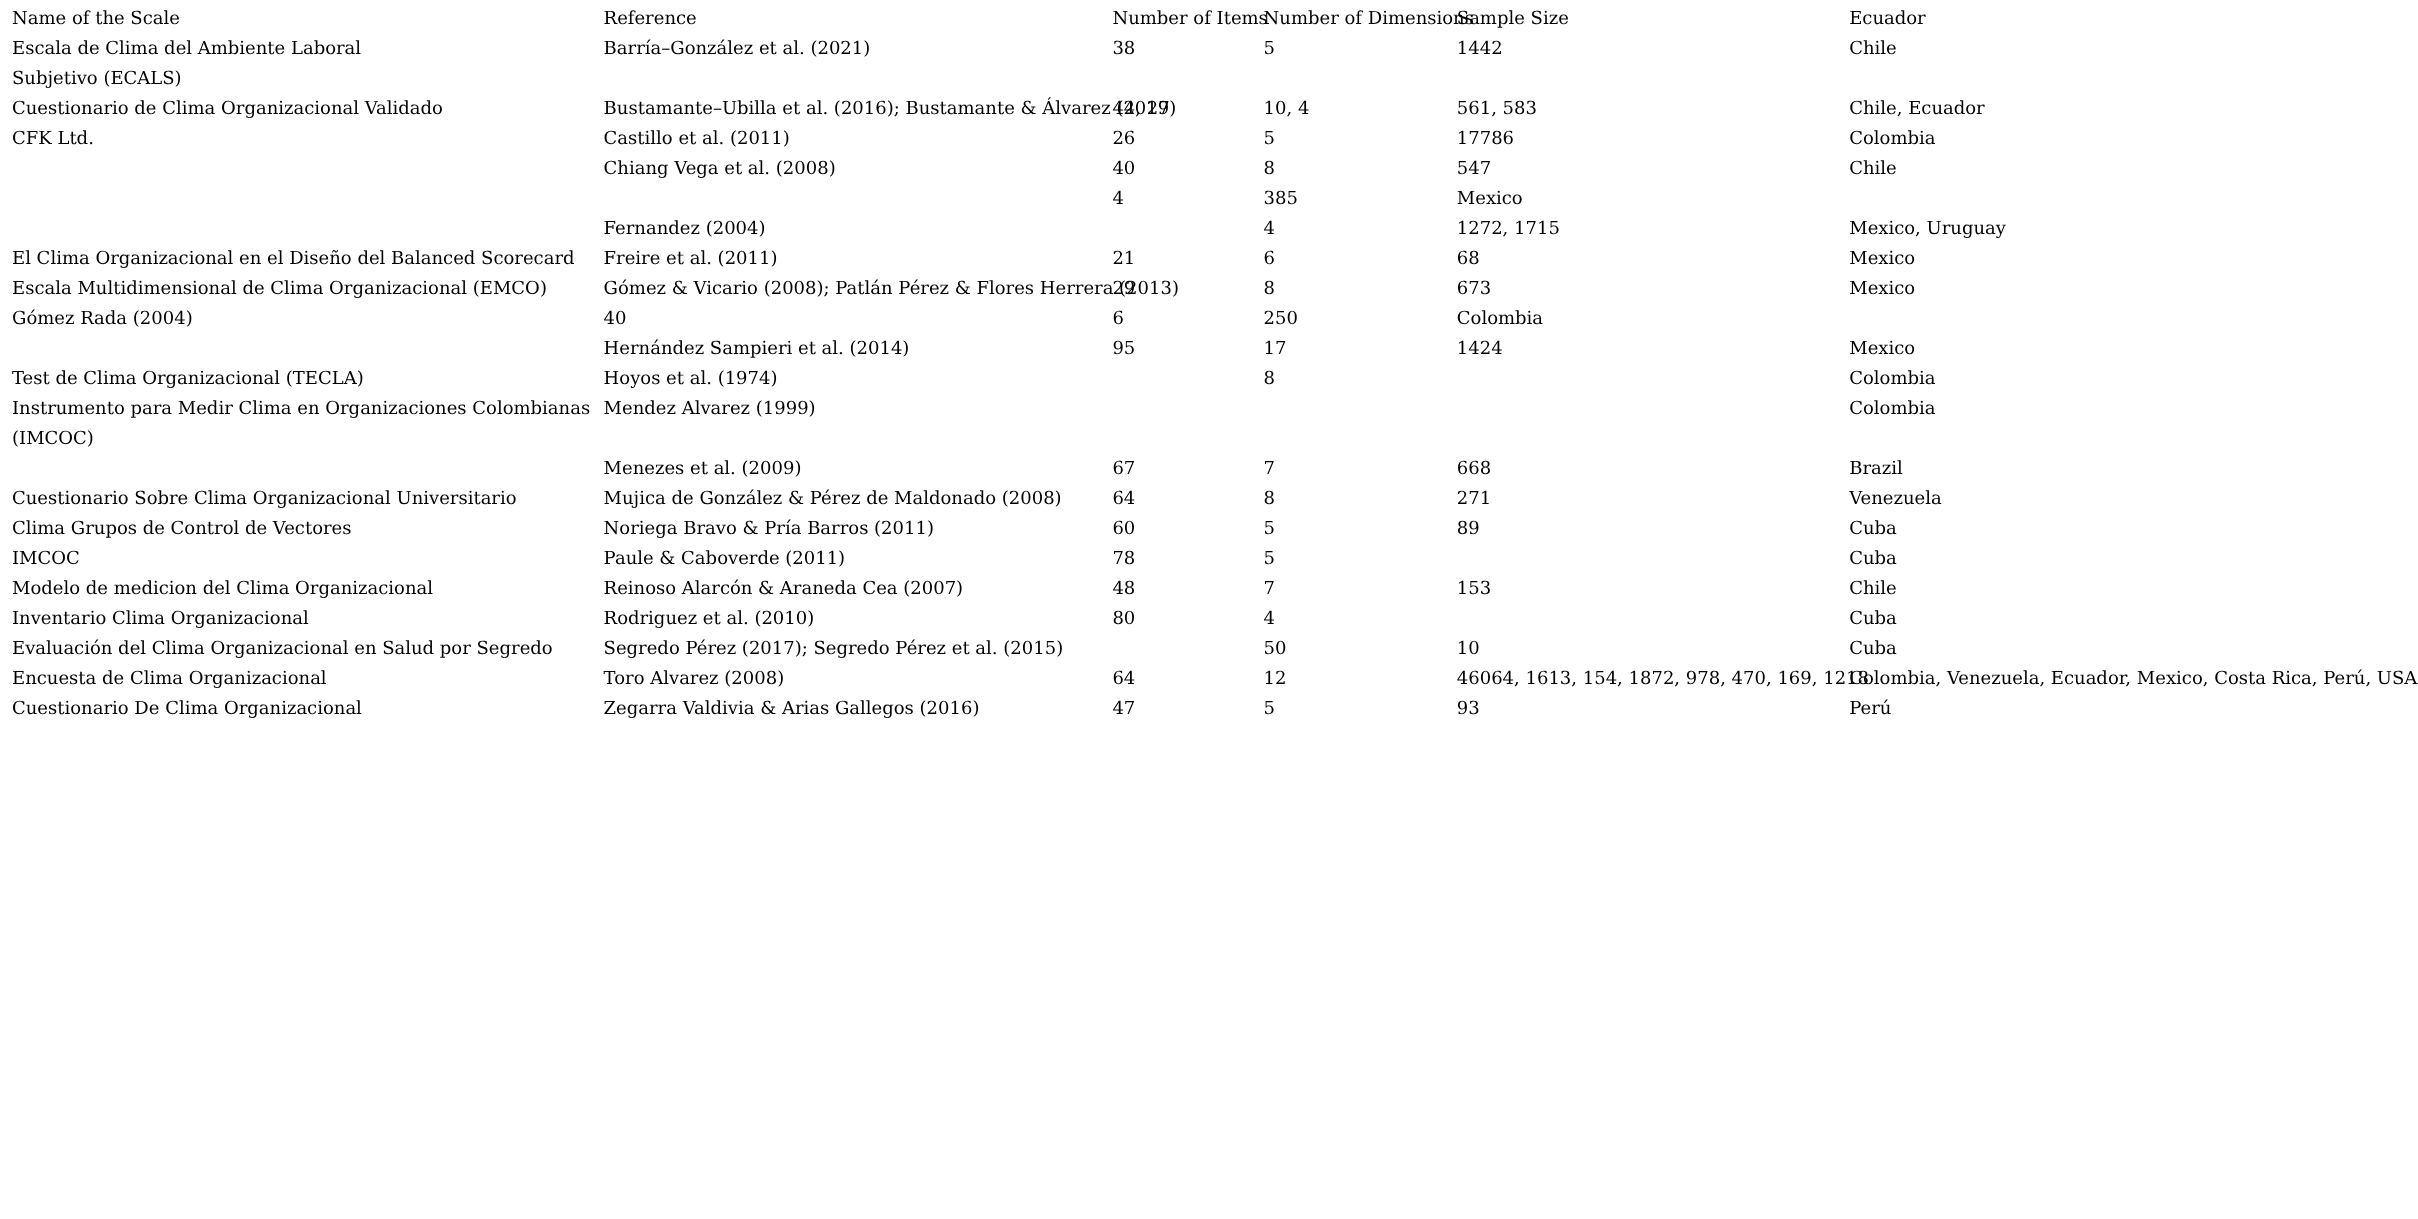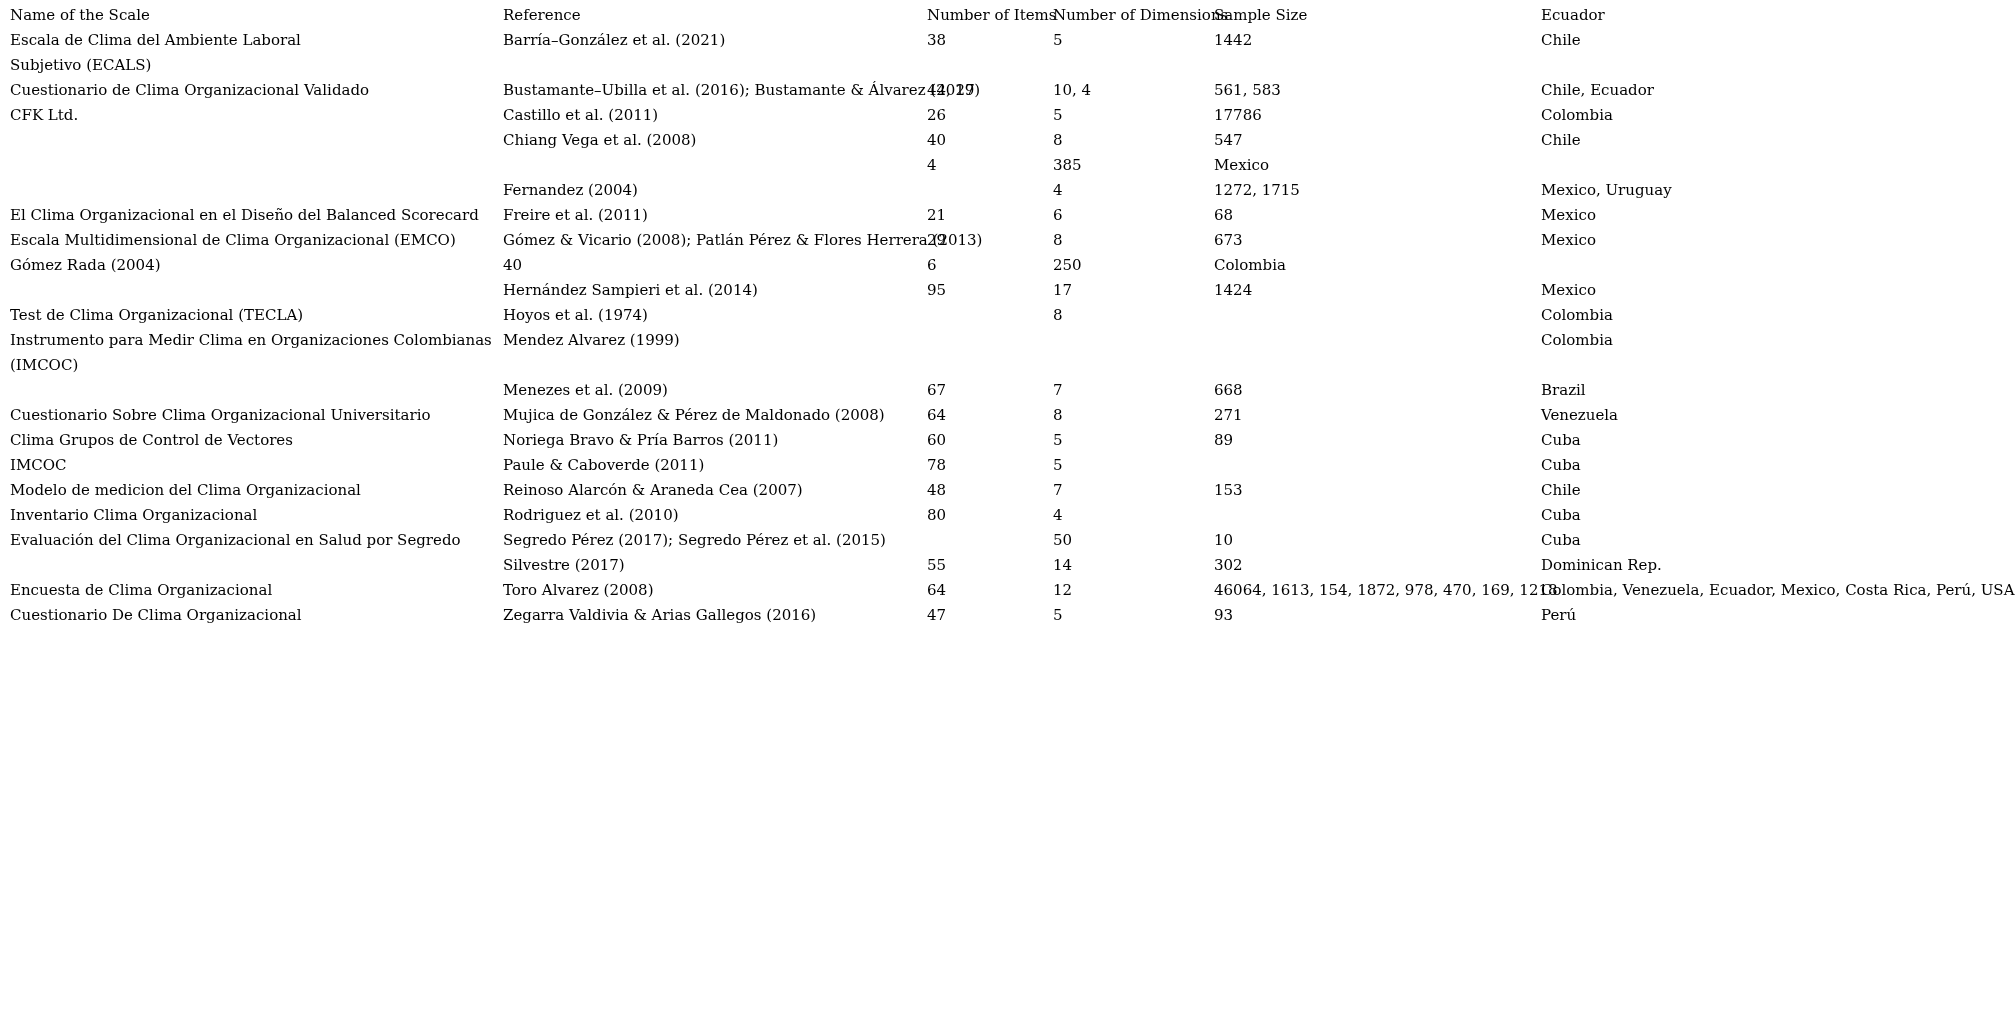--- a/index.html
+++ b/index.html
@@ -191,28 +191,20 @@
   </div>
         <div class="trow">
     <div class="cell name">Evaluación del Clima Organizacional en Salud por Segredo</div>
     <div class="cell reference">Segredo Pérez (2017); Segredo Pérez et al. (2015)</div>
     <div class="cell items"></div>
     <div class="cell dimensions">50</div>
     <div class="cell sample">10</div>
     <div class="cell country">Cuba</div>
   </div>
         <div class="trow">
-    <div class="cell name"></div>
-    <div class="cell reference">Silvestre (2017)</div>
-    <div class="cell items">55</div>
-    <div class="cell dimensions">14</div>
-    <div class="cell sample">302</div>
-    <div class="cell country">Dominican Rep.</div>
-  </div>
-        <div class="trow">
     <div class="cell name">Encuesta de Clima Organizacional</div>
     <div class="cell reference">Toro Alvarez (2008)</div>
     <div class="cell items">64</div>
     <div class="cell dimensions">12</div>
     <div class="cell sample">46064, 1613, 154, 1872, 978, 470, 169, 1218</div>
     <div class="cell country">Colombia, Venezuela, Ecuador, Mexico, Costa Rica, Perú, USA, Panama</div>
   </div>
         <div class="trow">
     <div class="cell name">Cuestionario De Clima Organizacional</div>
     <div class="cell reference">Zegarra Valdivia &amp; Arias Gallegos (2016)</div>

